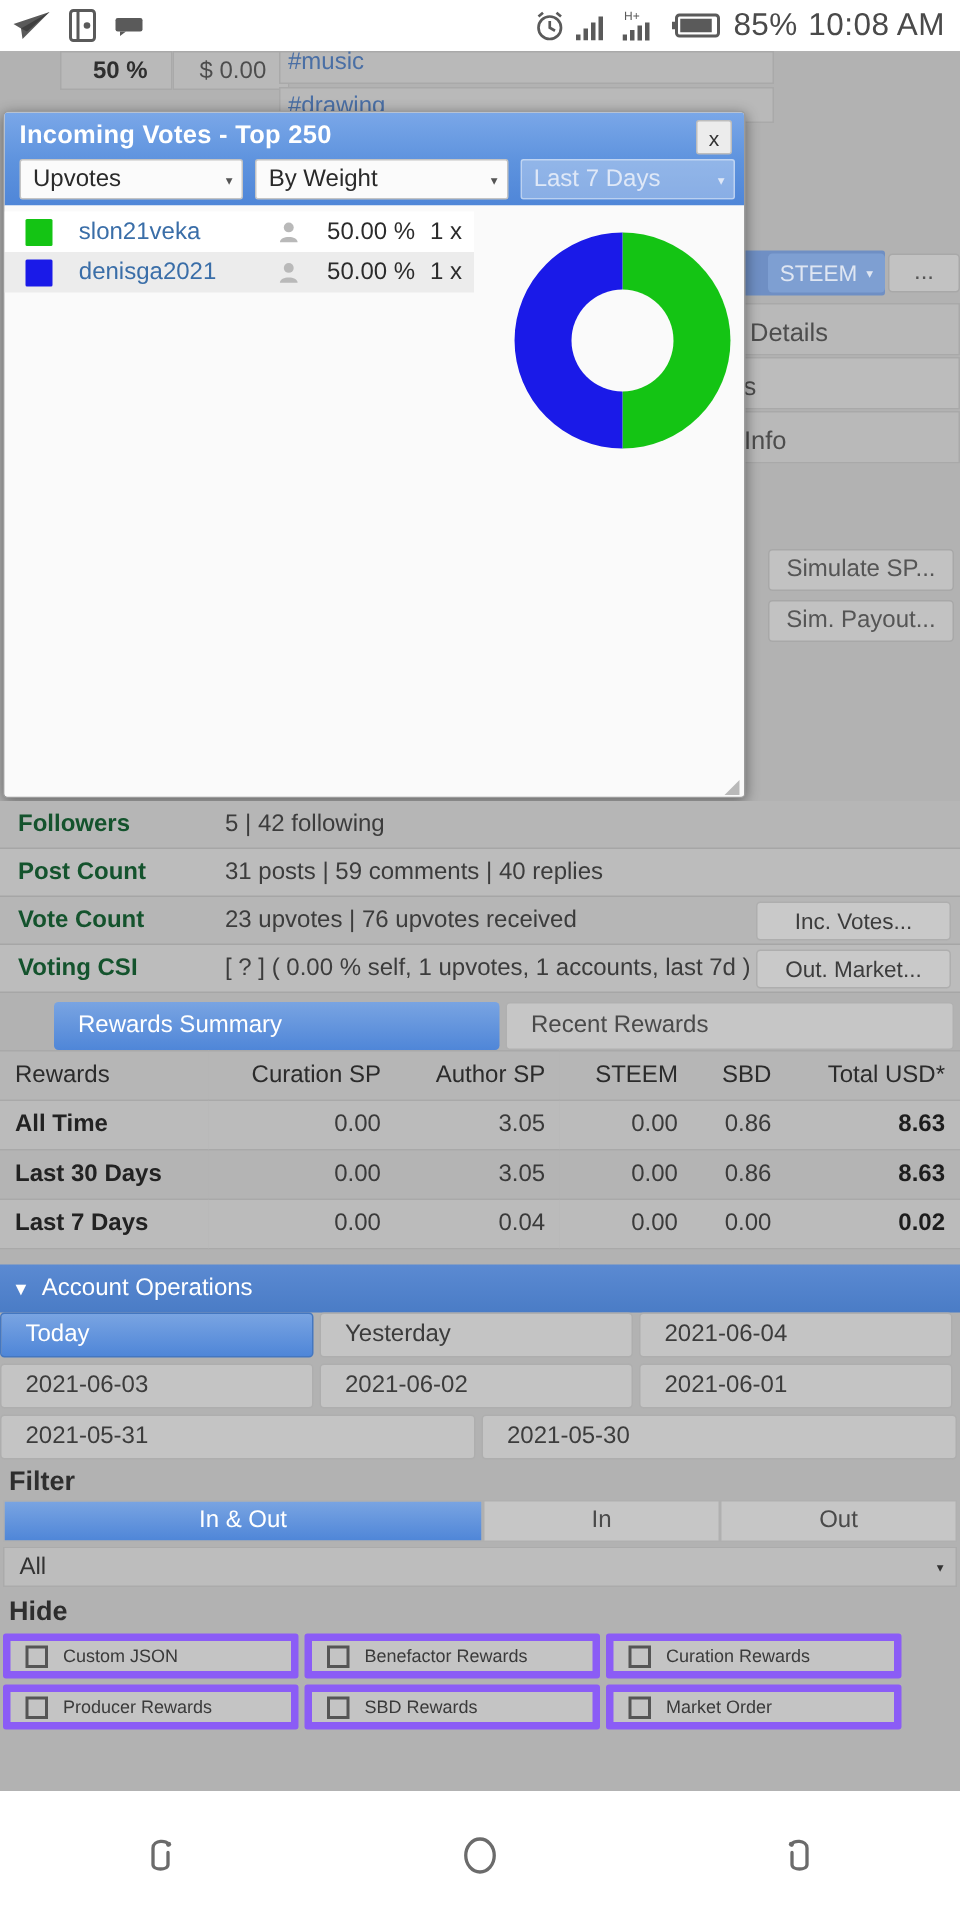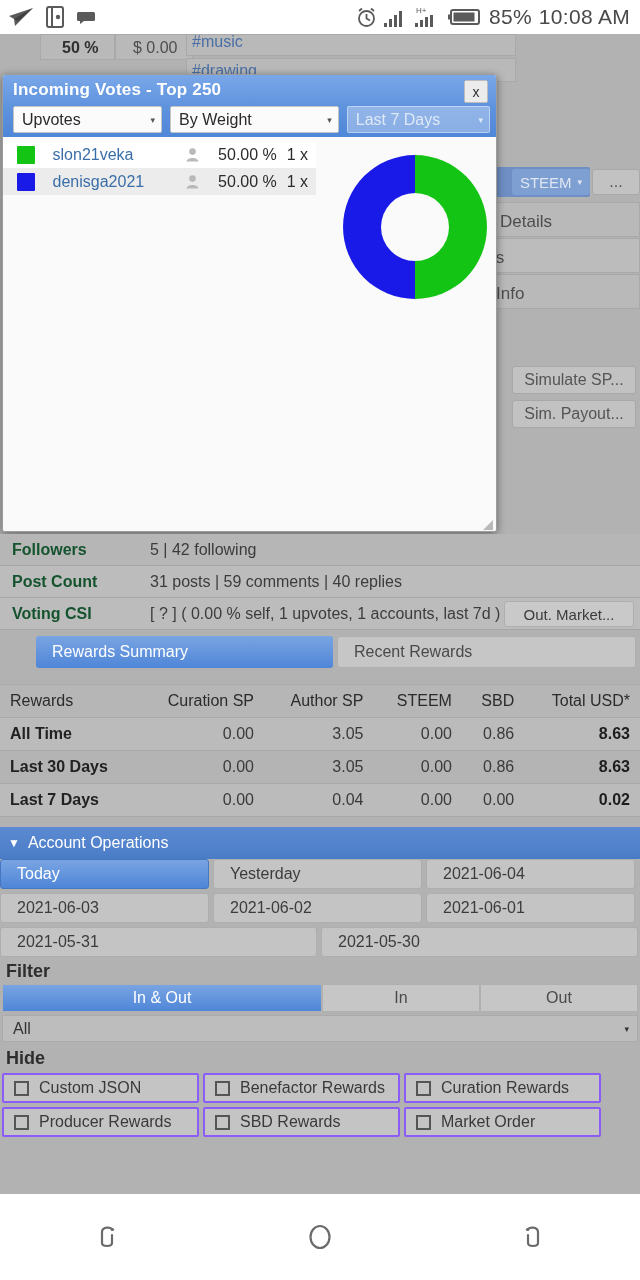--- a/index.html
+++ b/index.html
@@ -98,21 +98,21 @@
   }
 
   .tabbar { display: flex; height: 32px; margin: 6px 4px 0 4px; gap: 4px; }
   .tab {
     flex: 1; display: flex; align-items: center; padding-left: 16px;
     font-size: 16px; border-radius: 3px;
   }
   .tab.active { background: linear-gradient(to bottom, #79a4e2 0%, #4f86d8 100%); color: #fff; max-width: 312px; margin-left: 32px; }
   .tab.inactive { background: #c6c6c6; border: 1px solid #b0b0b0; color: #4a4a4a; }
 
-  table.rewards { width: 640px; border-collapse: collapse; margin-top: 16px; }
+  table.rewards { width: 640px; border-collapse: collapse; margin-top: 0; }
   table.rewards th, table.rewards td {
     font-size: 16px; padding: 7px 10px; border: 1px solid #a9a9a9; border-left: none; border-right: none;
   }
   table.rewards th { color: #2b2b2b; text-align: right; font-weight: normal; background: #b6b6b6; }
   table.rewards th.first { text-align: left; }
   table.rewards td { text-align: right; color: #3a3a3a; background: #bbbbbb; }
   table.rewards tr.alt td { background: #b4b4b4; }
   table.rewards td.first { text-align: left; font-weight: bold; color: #222; }
   table.rewards td.total { font-weight: bold; color: #1d1d1d; }
 
@@ -139,22 +139,22 @@
   .seg-btn.idle { background: #c6c6c6; color: #4a4a4a; flex: 1; }
 
   .wide-select {
     margin: 3px 2px 0 2px; height: 27px; background: #bdbdbd; border: 1px solid #ababab;
     display: flex; align-items: center; padding: 0 8px 0 10px; font-size: 16px; color: #333;
   }
   .wide-select .caret { margin-left: auto; font-size: 9px; }
 
   .hide-grid { display: flex; flex-wrap: wrap; gap: 4px; padding: 2px 2px 0 2px; }
   .chk-btn {
-    width: 197px; height: 30px; background: #c4c4c4; border: 2px solid #8b5cf6; border-radius: 2px;
-    display: flex; align-items: center; padding-left: 10px; font-size: 16px; color: #3a3a3a;
+    width: 197px; height: 30px; background: #c4c4c4; border: 5px solid #8b5cf6; border-radius: 2px;
+    display: flex; align-items: center; padding-left: 10px; font-size: 12px; color: #3a3a3a;
   }
   .box { width: 15px; height: 15px; border: 2px solid #555; margin-right: 10px; background: transparent; }
 
   
   .navbar {
     position: absolute; left: 0; bottom: 0; width: 640px; height: 86px;
     background: #fff; display: flex; align-items: center; justify-content: space-around;
   }
 </style>
 </head>
@@ -300,20 +300,25 @@
   <div class="page">
 
     <div class="stat-row plain">
       <span class="stat-label">Followers</span>
       <span class="stat-val">5  |  42 following</span>
     </div>
     <div class="stat-row alt">
       <span class="stat-label">Post Count</span>
       <span class="stat-val">31 posts  |  59 comments  |  40 replies</span>
     </div>
+    <div class="stat-row plain">
+      <span class="stat-label">Vote Count</span>
+      <span class="stat-val">23 upvotes  |  76 upvotes received</span>
+      <span class="stat-btn">Inc. Votes...</span>
+    </div>
     <div class="stat-row alt">
       <span class="stat-label">Voting CSI</span>
       <span class="stat-val">[ ? ] ( 0.00 % self, 1 upvotes, 1 accounts, last 7d )</span>
       <span class="stat-btn">Out. Market...</span>
     </div>
 
     <div class="tabbar">
       <div class="tab active">Rewards Summary</div>
       <div class="tab inactive">Recent Rewards</div>
     </div>

